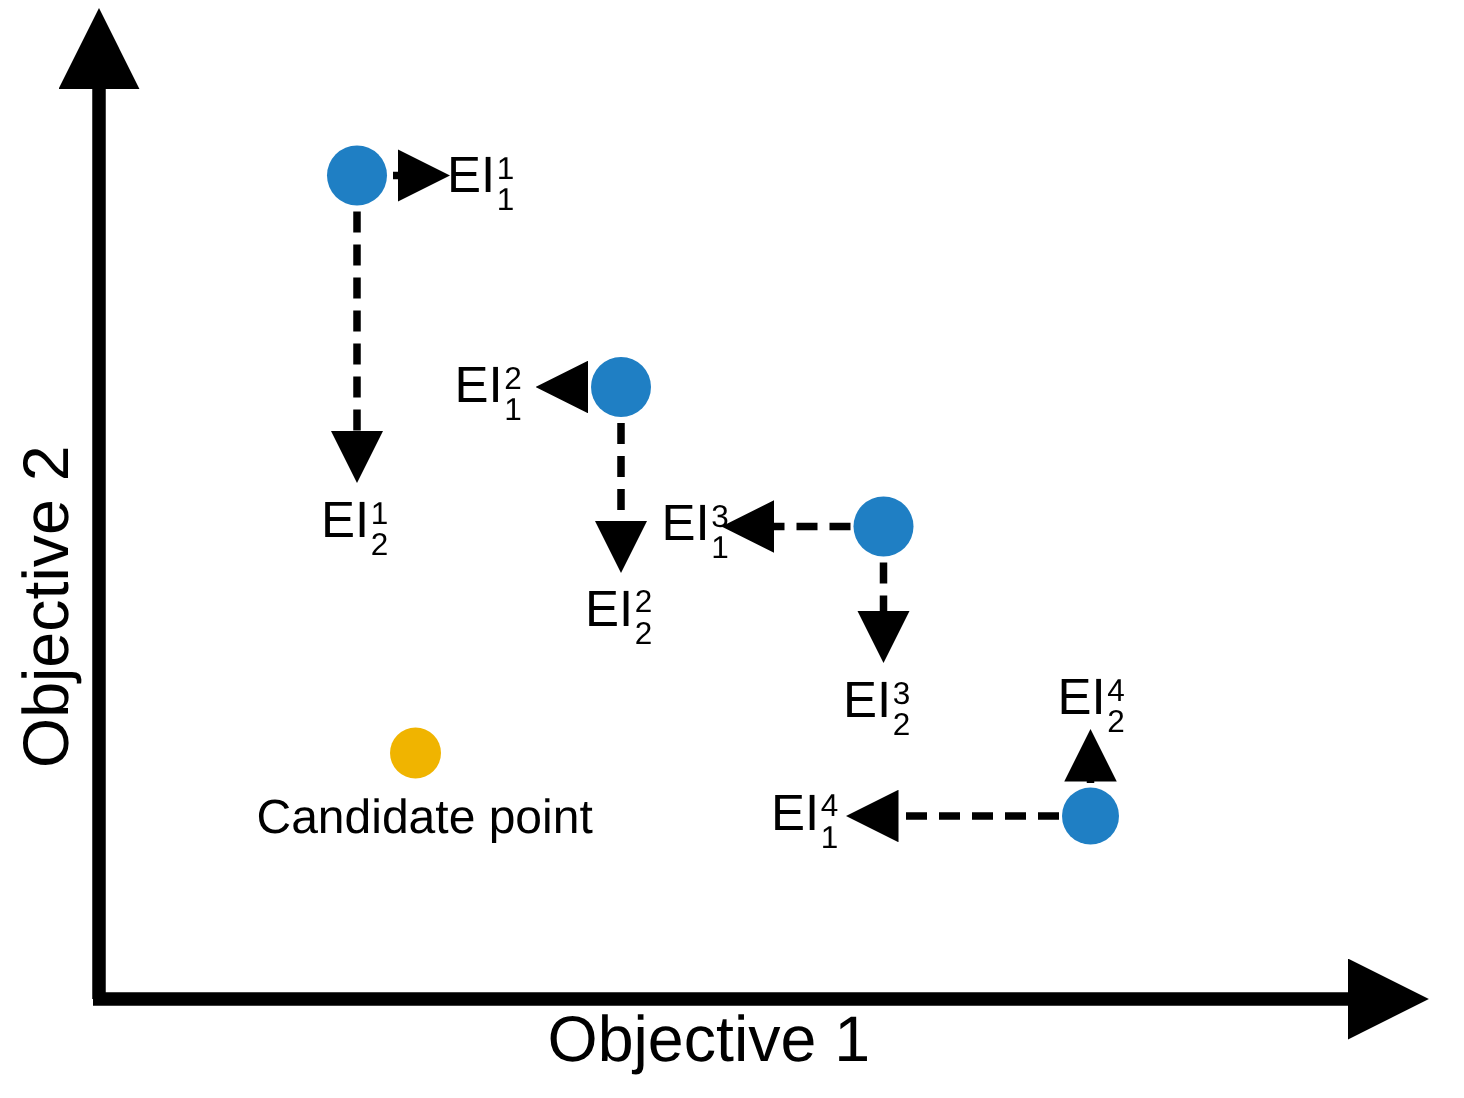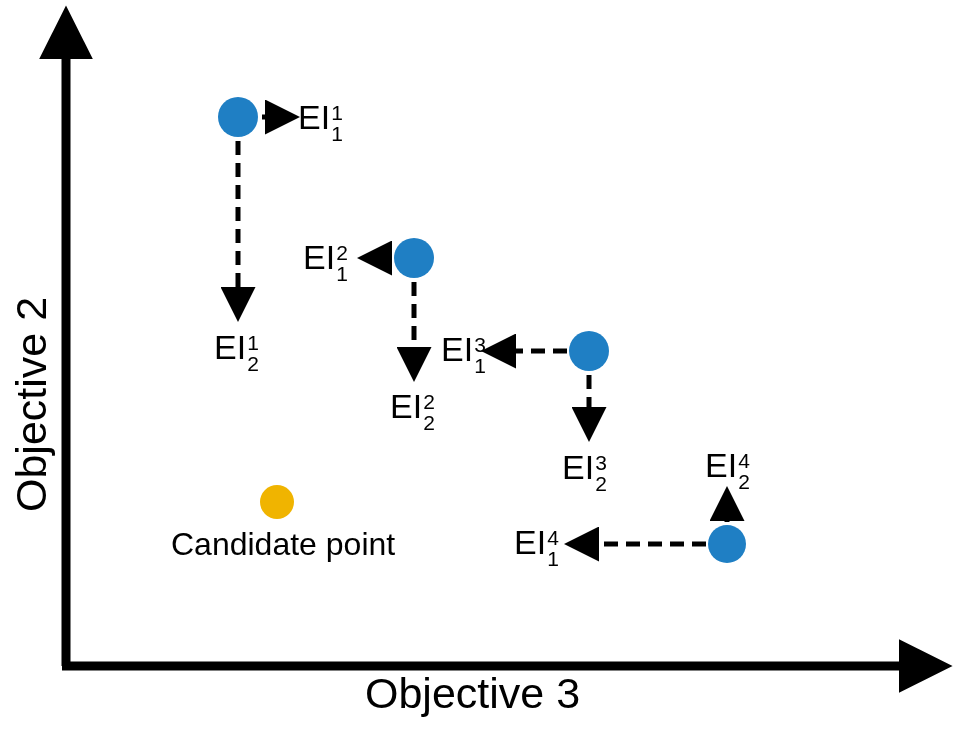--- a/index.html
+++ b/index.html
@@ -121,21 +121,21 @@
 
     <g>
       <circle cx="238" cy="117" r="20" fill="#1f7fc4"></circle>
       <circle cx="414" cy="258" r="20" fill="#1f7fc4"></circle>
       <circle cx="589" cy="351" r="20" fill="#1f7fc4"></circle>
       <circle cx="727" cy="544" r="19" fill="#1f7fc4"></circle>
       <circle cx="277" cy="502" r="17" fill="#f0b400"></circle>
     </g>
   </svg>
 
-  <div class="axis-label" id="x-axis-label">Objective 3</div>
+  <div class="axis-label" id="x-axis-label">Objective 1</div>
 
   <div class="axis-label" id="y-axis-label">Objective 2</div>
 
   <div class="legend-label" id="candidate-label">Candidate point</div>
 
 
   <div id="ei-labels">
       <div class="ei-label" style="left: 298px; top: 100px;"><span class="base">EI</span><span class="scripts">
           <span class="sup">1</span>
           <span class="sub">1</span>

